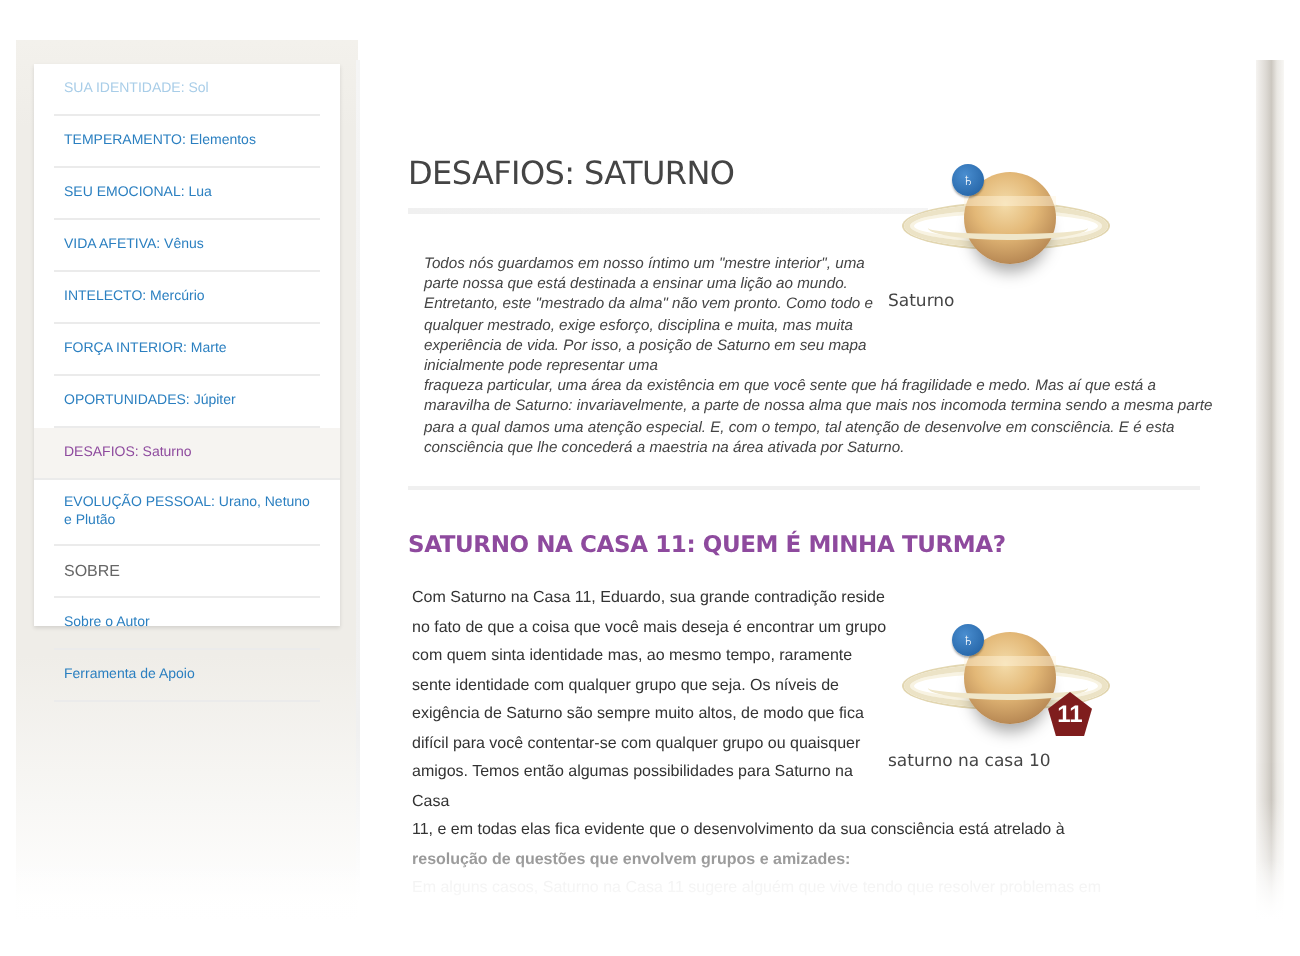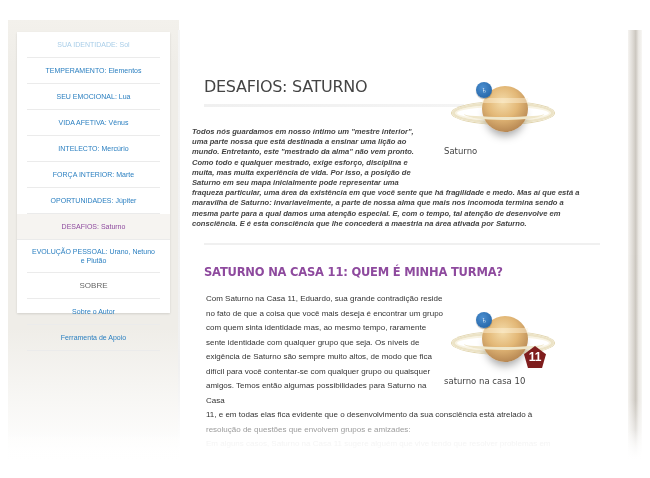--- a/index.html
+++ b/index.html
@@ -8,21 +8,20 @@
 
   .left-col {
     position: absolute; left: 8px; top: 20px; width: 171px; height: 440px;
     background: linear-gradient(to bottom, #f3f1ec 0%, #efede8 10%, #efede8 70%, #ffffff 100%);
   }
   .sidebar {
     position: absolute; left: 17px; top: 32px; width: 153px; height: 281px;
     background: #ffffff;
     box-shadow: 0 1px 2px rgba(0,0,0,0.12);
     padding: 0 10px;
-    text-align: center;
   }
   .sidebar-item {
     display: block; font-size: 7px; line-height: 9px; color: #2a7fc0;
     padding: 8px 5px 8px 5px; border-bottom: 1px solid #ebebeb;
     cursor: pointer; white-space: normal;
   }
   .sidebar-item.faded { color: #a8cde8; }
   .sidebar-item.active { color: #8e4a9e; background: #f6f4f1; margin: 0 -10px; padding-left: 15px; padding-right: 15px; }
   .sidebar-item.tall { padding-top: 7px; padding-bottom: 7px; }
   .sidebar-heading {
@@ -51,22 +50,22 @@
   .page-title {
     position: absolute; left: 204px; top: 77px; font-size: 16px; color: #444;
     font-family: "DejaVu Sans", sans-serif; font-weight: normal; letter-spacing: -0.3px;
   }
   .title-rule {
     position: absolute; left: 204px; top: 104px; width: 260px; height: 3px;
     background: linear-gradient(to right, #f0f0f0, #f4f4f4);
   }
 
   .intro {
-    position: absolute; left: 192px; top: 127px; width: 398px;
-    font-size: 7.6px; line-height: 10.2px; color: #444; font-style: italic; font-weight: bold;
+    position: absolute; left: 212px; top: 127px; width: 398px;
+    font-size: 7.6px; line-height: 10.2px; color: #444; font-style: italic;
   }
   .intro .narrow { display: block; width: 232px; }
 
   .planet-figure {
     position: absolute; width: 120px; height: 100px;
   }
   .planet-figure .ring-back {
     position: absolute; left: 8px; top: 34px; width: 102px; height: 22px; border-radius: 50%;
     border: 3px solid #ece3c6; box-shadow: inset 0 0 0 2px #f8f3e2, 0 0 0 1px #e2d6b0;
   }
@@ -104,21 +103,21 @@
   }
   .section-title {
     position: absolute; left: 204px; top: 265px; font-size: 11.5px; color: #8e4a9e;
     font-family: "DejaVu Sans", sans-serif; letter-spacing: -0.2px;
   }
   .body-text {
     position: absolute; left: 206px; top: 292px; width: 400px;
     font-size: 8px; line-height: 14.5px; color: #333;
   }
   .body-text .narrow { display: block; width: 238px; }
-  .body-text .fade1 { color: #9a9a9a; }
+  .body-text .fade1 { color: #9a9a9a; font-weight: bold; }
   .body-text .fade2 { color: #eeeeee; }
 
   .bottom-fade {
     position: absolute; left: 0; top: 430px; width: 650px; height: 48px;
     background: linear-gradient(to bottom, rgba(255,255,255,0), #ffffff 70%);
   }
   .top-fade {
     position: absolute; left: 0; top: 0; width: 650px; height: 30px; background: #fff;
   }
 </style>

